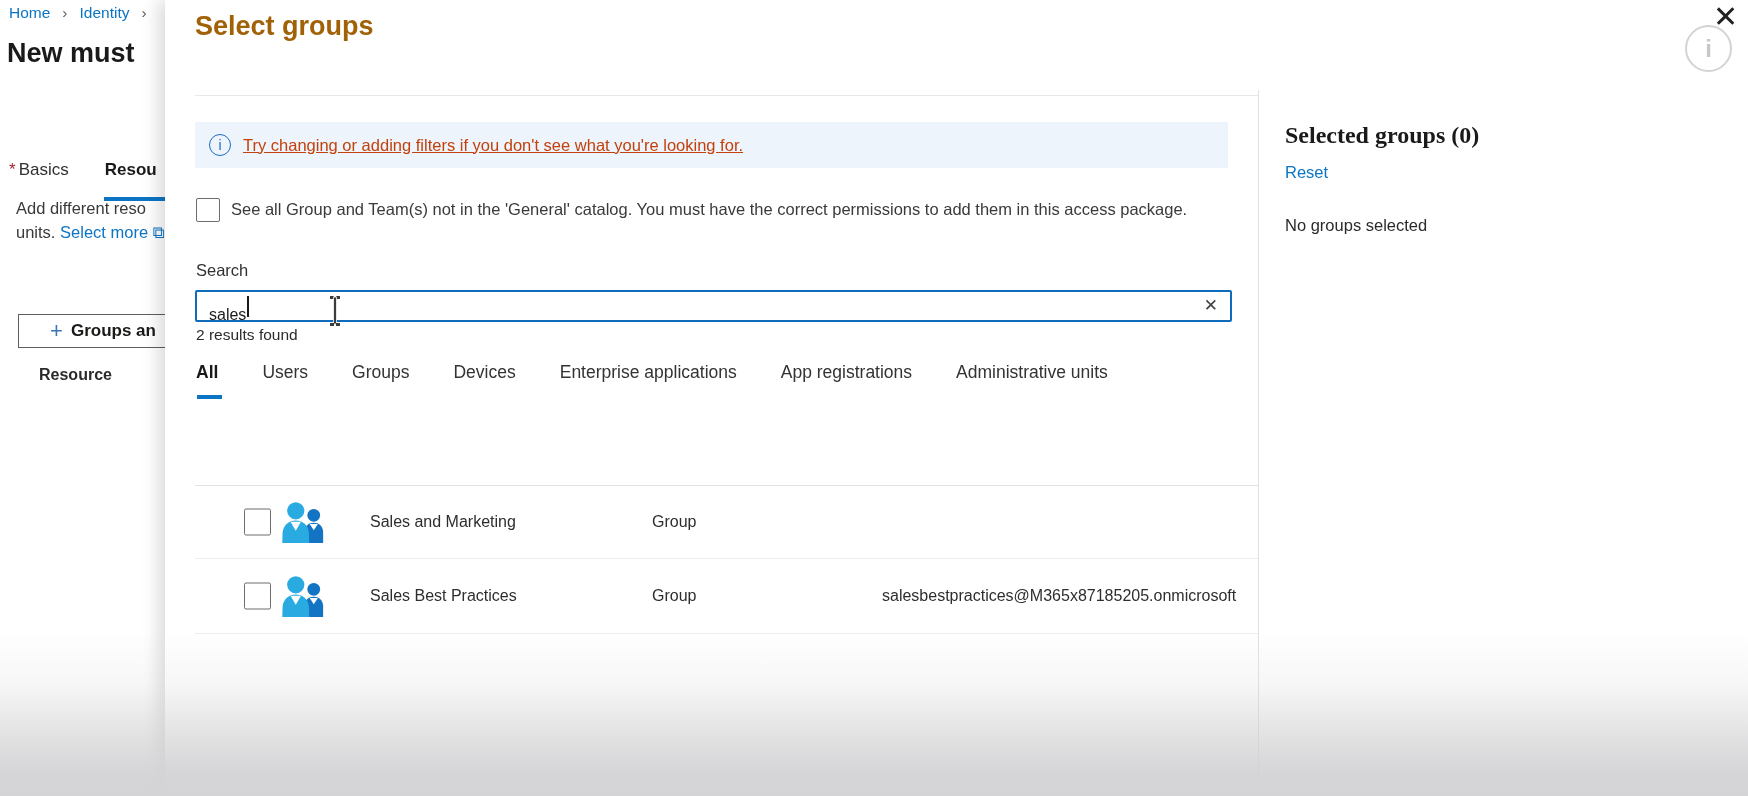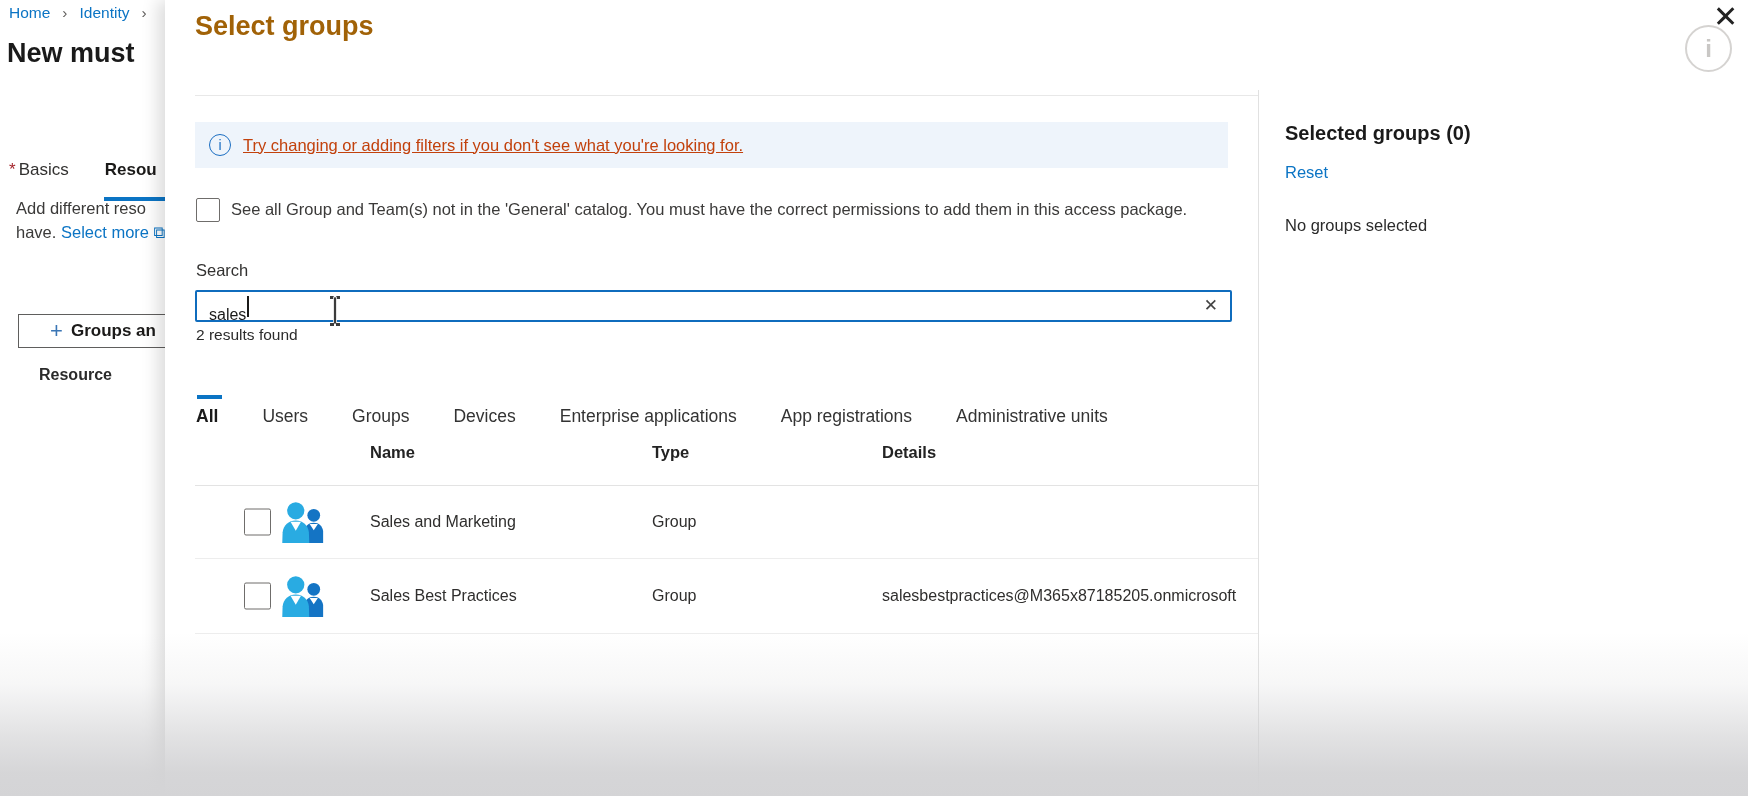--- a/index.html
+++ b/index.html
@@ -50,37 +50,37 @@
   .search-wrap { position:absolute; left:30px; top:290px; width:1037px; height:32px; border:2px solid #0f6cbd;
     border-radius:2px; background:#fff; }
   .search-input { position:absolute; left:0; top:0; width:100%; height:100%; border:none; outline:none;
     padding:17px 40px 0 12px; font-size:16px; font-family:"Liberation Sans", sans-serif; color:#1b1a19; background:transparent; }
   .text-caret { position:absolute; left:50px; top:4px; width:1.5px; height:21px; background:#1b1a19; }
   .clear-icon { position:absolute; right:12px; top:3px; font-size:17px; color:#444; cursor:pointer; }
 
   .results-count { position:absolute; left:31px; top:326px; font-size:15.5px; color:#2b2b2b; }
 
   .filter-tabs { position:absolute; left:31px; top:362px; display:flex; gap:44px; font-size:17.5px; color:#333; white-space:nowrap; }
-  .filter-tab { cursor:pointer;margin-top:44px; }
+  .filter-tab { cursor:pointer; }
   .filter-tab.active { font-weight:700; color:#1a1a1a; }
   .filter-underline { position:absolute; left:32px; top:395px; width:25px; height:3.5px; background:#0b74c4; }
 
   .col-name { position:absolute; left:175px; }
   .col-type { position:absolute; left:457px; }
   .col-details { position:absolute; left:687px; width:376px; overflow:hidden; white-space:nowrap; }
   .table-head { position:absolute; left:30px; top:443px; width:1063px; height:42px; font-size:16.5px; font-weight:700; color:#232323; }
   .table-head-divider { position:absolute; left:30px; top:485px; width:1063px; height:1px; background:#e3e3e3; }
   .t-row { position:absolute; left:30px; width:1063px; height:73px; cursor:pointer; }
   .t-row .cell { position:absolute; top:50%; transform:translateY(-50%); font-size:16px; color:#2f2e2d; white-space:nowrap; }
   .row-check { position:absolute; left:49px; top:50%; transform:translateY(-50%); width:27px; height:27px; }
   .row-icon { position:absolute; left:85px; top:50%; transform:translateY(-50%); width:48px; height:44px; }
   .row-divider { position:absolute; left:30px; width:1063px; height:1px; background:#ededed; }
 
   .v-divider { position:absolute; left:1093px; top:90px; width:1px; height:706px; background:#e1e1e1; }
-  .sb-title { position:absolute; left:1120px; top:122px; font-size:20px; font-weight:700; color:#1a1a1a; }
+  .sb-title { position:absolute; left:1120px; top:122px; font-size:24px; font-weight:700; color:#1a1a1a;font-family:Liberation Serif, serif; }
   .sb-reset { position:absolute; left:1120px; top:163px; font-size:16.5px; color:#0b74c4; cursor:pointer; }
   .sb-empty { position:absolute; left:1120px; top:216px; font-size:16.5px; color:#2b2b2b; }
 
   
   .bottom-fade { position:absolute; left:0; right:0; top:632px; height:164px; pointer-events:none; z-index:60;
     background:linear-gradient(180deg, rgba(208,208,210,0) 0%, rgba(208,208,210,0.18) 32%,
       rgba(206,206,208,0.6) 64%, rgba(210,210,212,0.92) 86%, #d4d4d6 100%); }
 
   
   .ibeam { position:absolute; left:327px; top:295px; z-index:70; pointer-events:none; }
@@ -100,21 +100,21 @@
     <div class="bg-title">New must</div>
 
     <div class="bg-tabs">
       <span><span class="req-star">*</span><span>Basics</span></span>
       <span class="bg-tab-active">Resou</span>
     </div>
     <div class="bg-tab-underline"></div>
 
     <div class="bg-desc1">Add different reso</div>
     <div class="bg-desc2">
-      <span>have.</span>
+      <span>units.</span>
       <a class="link-blue">Select more</a>
       <span class="link-blue">⧉</span>
     </div>
 
     <div class="bg-add-btn">
       <span class="plus-glyph">+</span>
       <span>Groups an</span>
     </div>
     <div class="bg-resource">Resource</div>
   </div>
@@ -146,25 +146,20 @@
       <span class="filter-tab active">All</span>
       <span class="filter-tab">Users</span>
       <span class="filter-tab">Groups</span>
       <span class="filter-tab">Devices</span>
       <span class="filter-tab">Enterprise applications</span>
       <span class="filter-tab">App registrations</span>
       <span class="filter-tab">Administrative units</span>
     </div>
     <div class="filter-underline"></div>
 
-    <div class="table-head">
-      <span class="col-name">Name</span>
-      <span class="col-type">Type</span>
-      <span class="col-details">Details</span>
-    </div>
     <div class="table-head-divider"></div>
 
     <div class="t-row" style="top:485px;">
       <div class="checkbox row-check"></div>
       <svg class="row-icon" viewBox="0 0 64 56">
         <circle cx="45" cy="19" r="8.5" fill="#1474c4"></circle>
         <path d="M45 29 C38 29 33.5 33.5 32.5 40 L32.5 56 L57.5 56 L57.5 40 C56.5 33.5 52 29 45 29 Z" fill="#1474c4"></path>
         <path d="M39.5 30.5 L45 39 L50.5 30.5 Z" fill="#fff"></path>
         <circle cx="21" cy="13" r="11.5" fill="#29abe2"></circle>
         <path d="M21 26 C11.5 26 4.5 32.5 3.5 41.5 L3 56 L39 56 L38.5 41.5 C37.5 32.5 30.5 26 21 26 Z" fill="#29abe2"></path>

